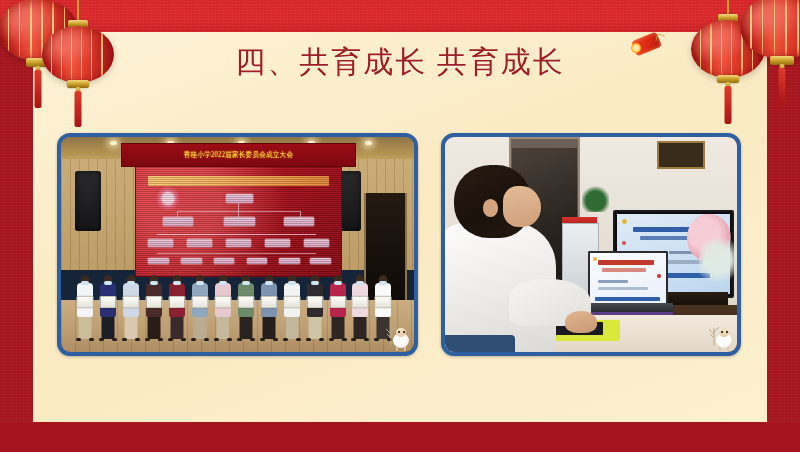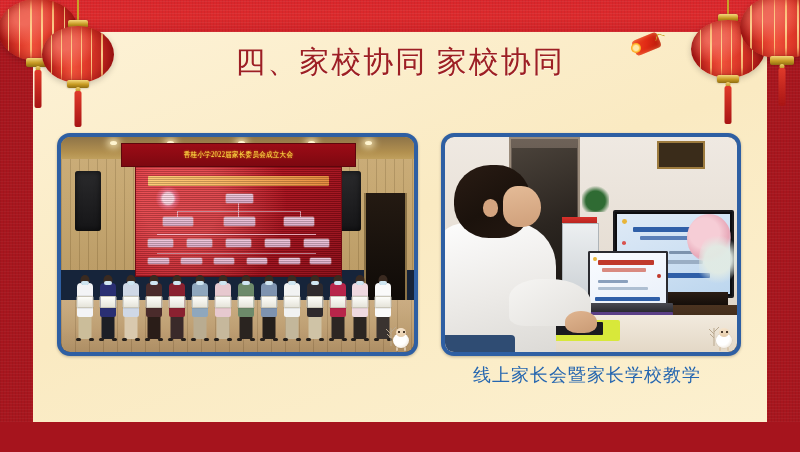--- a/index.html
+++ b/index.html
@@ -388,21 +388,21 @@
 <div id="slide">
 
   <div class="red-texture"></div>
   <div class="top-band">
     <div class="top-band-tex"></div>
   </div>
   <div class="bottom-band"></div>
 
   <div id="panel"></div>
 
-  <div id="title">四、家校协同 家校协同</div>
+  <div id="title">四、共育成长 共育成长</div>
 
   <div id="photo-left" class="photo-frame">
     <div class="photo-inner">
       <div class="hall-wall"></div>
       <div class="ceiling"></div>
 
       <div class="ceil-light" style="left:14%"></div>
       <div class="ceil-light" style="left:30%"></div>
       <div class="ceil-light" style="left:50%"></div>
       <div class="ceil-light" style="left:70%"></div>
@@ -654,21 +654,20 @@
         <div class="sh-wool"></div>
         <div class="sh-head"></div>
         <div class="sh-eye" style="left:8px"></div>
         <div class="sh-eye" style="left:13px"></div>
         <div class="sh-leg" style="left:6px"></div>
         <div class="sh-leg" style="left:14px"></div>
       </div>
     </div>
   </div>
 
-  <div id="caption-right" class="caption">线上家长会暨家长学校教学</div>
 
   <div class="lantern" style="left:-5px;top:-42px;width:86px;height:150px">
 
     <div class="l-cap" style="top:34px;width:22px;height:9px"></div>
     <div class="l-body" style="top:41px;width:80px;height:62px">
       <div class="rib" style="left:12%"></div>
         <div class="rib" style="left:26%"></div>
       <div class="rib" style="left:40%"></div>
         <div class="rib" style="left:54%"></div>
       <div class="rib" style="left:68%"></div>

